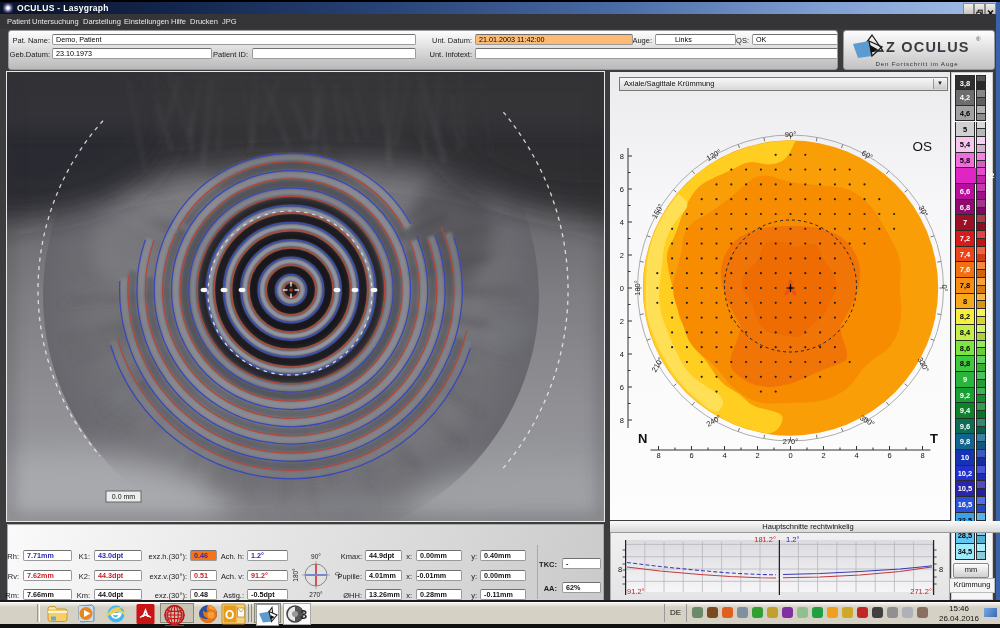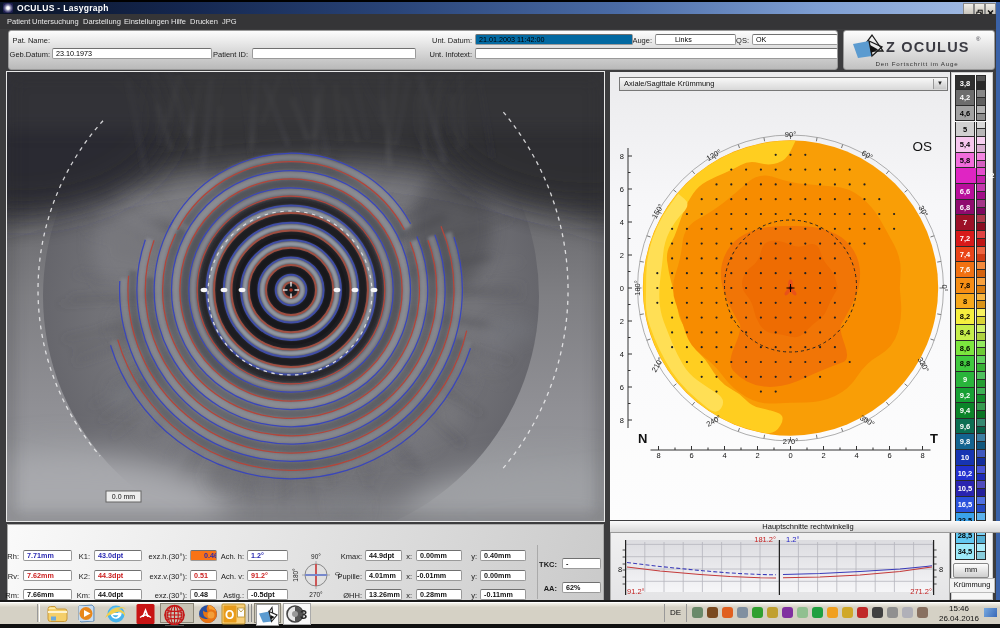--- a/index.html
+++ b/index.html
@@ -34,23 +34,24 @@
     <div class="abs" style="left:222px;top:17px;font-size:7.5px;color:#e8e8e8;">JPG</div>
     <div class="abs" style="left:8px;top:30px;width:830px;height:40px;background:linear-gradient(#fdfdfd,#b9b9b9);border-radius:3px;border:1px solid #999;box-sizing:border-box;"></div>
     <div class="abs" style="left:843px;top:30px;width:152px;height:40px;background:linear-gradient(#fdfdfd,#c2c2c2);border-radius:3px;border:1px solid #999;box-sizing:border-box;"></div>
     <div style="position:absolute;left:-70px;top:36px;width:120px;text-align:right;font-size:7.5px;color:#1a1a1a;font-weight:normal;white-space:nowrap;">Pat. Name:</div>
     <div style="position:absolute;left:-70px;top:50px;width:120px;text-align:right;font-size:7.5px;color:#1a1a1a;font-weight:normal;white-space:nowrap;">Geb.Datum:</div>
     <div style="position:absolute;left:128px;top:50px;width:120px;text-align:right;font-size:7.5px;color:#1a1a1a;font-weight:normal;white-space:nowrap;">Patient ID:</div>
     <div style="position:absolute;left:352px;top:36px;width:120px;text-align:right;font-size:7.5px;color:#1a1a1a;font-weight:normal;white-space:nowrap;">Unt. Datum:</div>
     <div style="position:absolute;left:532px;top:36px;width:120px;text-align:right;font-size:7.5px;color:#1a1a1a;font-weight:normal;white-space:nowrap;">Auge:</div>
     <div style="position:absolute;left:629px;top:36px;width:120px;text-align:right;font-size:7.5px;color:#1a1a1a;font-weight:normal;white-space:nowrap;">QS:</div>
     <div style="position:absolute;left:352px;top:50px;width:120px;text-align:right;font-size:7.5px;color:#1a1a1a;font-weight:normal;white-space:nowrap;">Unt. Infotext:</div>
+    <div style="position:absolute;left:52px;top:34px;width:364px;height:11px;background:#fff;border:1px solid #9a9a9a;border-top-color:#707070;border-radius:2px;box-sizing:border-box;font-size:7.2px;font-weight:normal;color:#000;line-height:9px;padding-left:3px;white-space:nowrap;overflow:hidden;">Demo, Patient</div>
     <div style="position:absolute;left:52px;top:48px;width:160px;height:11px;background:#fff;border:1px solid #9a9a9a;border-top-color:#707070;border-radius:2px;box-sizing:border-box;font-size:7.2px;font-weight:normal;color:#000;line-height:9px;padding-left:3px;white-space:nowrap;overflow:hidden;">23.10.1973</div>
     <div style="position:absolute;left:252px;top:48px;width:164px;height:11px;background:#fff;border:1px solid #9a9a9a;border-top-color:#707070;border-radius:2px;box-sizing:border-box;font-size:7.2px;font-weight:normal;color:#000;line-height:9px;padding-left:3px;white-space:nowrap;overflow:hidden;"></div>
-    <div style="position:absolute;left:475px;top:34px;width:158px;height:11px;background:#0369a1;border:1px solid #9a9a9a;border-top-color:#707070;border-radius:2px;box-sizing:border-box;font-size:7.2px;font-weight:normal;color:#000;line-height:9px;padding-left:3px;white-space:nowrap;overflow:hidden;">21.01.2003 11:42:00</div>
+    <div style="position:absolute;left:475px;top:34px;width:158px;height:11px;background:#fdba74;border:1px solid #9a9a9a;border-top-color:#707070;border-radius:2px;box-sizing:border-box;font-size:7.2px;font-weight:normal;color:#000;line-height:9px;padding-left:3px;white-space:nowrap;overflow:hidden;">21.01.2003 11:42:00</div>
     <div style="position:absolute;left:655px;top:34px;width:81px;height:11px;background:#ffffff;border:1px solid #9a9a9a;border-top-color:#707070;border-radius:2px;box-sizing:border-box;font-size:7.2px;font-weight:normal;color:#000;line-height:9px;padding-left:19px;white-space:nowrap;overflow:hidden;">Links</div>
     <div style="position:absolute;left:752px;top:34px;width:86px;height:11px;background:#fff;border:1px solid #9a9a9a;border-top-color:#707070;border-radius:2px;box-sizing:border-box;font-size:7.2px;font-weight:normal;color:#000;line-height:9px;padding-left:3px;white-space:nowrap;overflow:hidden;">OK</div>
     <div style="position:absolute;left:475px;top:48px;width:363px;height:11px;background:#fff;border:1px solid #9a9a9a;border-top-color:#707070;border-radius:2px;box-sizing:border-box;font-size:7.2px;font-weight:normal;color:#000;line-height:9px;padding-left:3px;white-space:nowrap;overflow:hidden;"></div>
     <svg class="abs" style="left:845px;top:32px;" width="148" height="36" viewBox="0 0 148 36">
 <g>
 <path d="M27,3 L38,19 L15,19 Z" fill="none" stroke="#1a1a1a" stroke-width="1.3"></path>
 <path d="M8,12 L24,9 L27,24 L13,26 Z" fill="#5b9bd0"></path>
 <path d="M24,9 L37,15 L27,24 Z" fill="#fff" fill-opacity="0.12" stroke="#1a1a1a" stroke-width="1.3"></path>
 <path d="M25,13 L33,17.5 L26,21 Z" fill="#111"></path>
 <text x="41" y="19.5" font-size="14.5" font-weight="bold" fill="#3a3a42" letter-spacing="1.2" font-family="Liberation Sans,sans-serif">Z OCULUS</text>
@@ -818,21 +819,21 @@
     <div style="position:absolute;left:976px;top:544.0px;width:10px;height:7.83px;background:#adedfa;border:1px solid #2a2a2a;border-top-width:0;box-sizing:border-box;"></div>
     <div style="position:absolute;left:976px;top:551.83px;width:10px;height:7.83px;background:#89cddc;border:1px solid #2a2a2a;border-top-width:0;box-sizing:border-box;"></div>
     <div style="position:absolute;left:953px;top:563px;width:34px;height:13px;background:linear-gradient(#fdfdfd,#cfcfcf);border:1px solid #888;border-radius:2px;font-size:7.5px;text-align:center;line-height:12px;color:#111;">mm</div>
     <div style="position:absolute;left:949px;top:578px;width:44px;height:13px;background:#f4f4f4;border:1px solid #bbb;font-size:7.5px;text-align:center;line-height:12px;color:#111;">Krümmung</div>
     <div class="abs" style="left:7px;top:524px;width:597px;height:77px;background:linear-gradient(110deg,#fafafa,#cacaca);border:1px solid #aaa;box-sizing:border-box;"></div>
     <div style="position:absolute;left:-101px;top:552px;width:120px;text-align:right;font-size:7.5px;color:#1a1a1a;font-weight:normal;white-space:nowrap;">Rh:</div>
     <div style="position:absolute;left:23px;top:550px;width:49px;height:11px;background:#fff;border:1px solid #9a9a9a;border-top-color:#707070;border-radius:2px;box-sizing:border-box;font-size:7.2px;font-weight:bold;color:#2a2ab2;line-height:9px;padding-left:3px;white-space:nowrap;overflow:hidden;">7.71mm</div>
     <div style="position:absolute;left:-30px;top:552px;width:120px;text-align:right;font-size:7.5px;color:#1a1a1a;font-weight:normal;white-space:nowrap;">K1:</div>
     <div style="position:absolute;left:94px;top:550px;width:48px;height:11px;background:#fff;border:1px solid #9a9a9a;border-top-color:#707070;border-radius:2px;box-sizing:border-box;font-size:7.2px;font-weight:bold;color:#2a2ab2;line-height:9px;padding-left:3px;white-space:nowrap;overflow:hidden;">43.0dpt</div>
     <div style="position:absolute;left:67px;top:552px;width:120px;text-align:right;font-size:7.5px;color:#1a1a1a;font-weight:normal;white-space:nowrap;">exz.h.(30°):</div>
-    <div style="position:absolute;left:190px;top:550px;width:27px;height:11px;background:#f97316;border:1px solid #9a9a9a;border-top-color:#707070;border-radius:2px;box-sizing:border-box;font-size:7.2px;font-weight:bold;color:#2a2ab2;line-height:9px;padding-left:13px;white-space:nowrap;overflow:hidden;">0.46</div>
+    <div style="position:absolute;left:190px;top:550px;width:27px;height:11px;background:#f97316;border:1px solid #9a9a9a;border-top-color:#707070;border-radius:2px;box-sizing:border-box;font-size:7.2px;font-weight:bold;color:#2a2ab2;line-height:9px;padding-left:3px;white-space:nowrap;overflow:hidden;">0.46</div>
     <div style="position:absolute;left:124px;top:552px;width:120px;text-align:right;font-size:7.5px;color:#1a1a1a;font-weight:normal;white-space:nowrap;">Ach. h:</div>
     <div style="position:absolute;left:247px;top:550px;width:41px;height:11px;background:#fff;border:1px solid #9a9a9a;border-top-color:#707070;border-radius:2px;box-sizing:border-box;font-size:7.2px;font-weight:bold;color:#2a2ab2;line-height:9px;padding-left:3px;white-space:nowrap;overflow:hidden;">1.2°</div>
     <div style="position:absolute;left:242px;top:552px;width:120px;text-align:right;font-size:7.5px;color:#1a1a1a;font-weight:normal;white-space:nowrap;">Kmax:</div>
     <div style="position:absolute;left:365px;top:550px;width:37px;height:11px;background:#fff;border:1px solid #9a9a9a;border-top-color:#707070;border-radius:2px;box-sizing:border-box;font-size:7.2px;font-weight:bold;color:#111;line-height:9px;padding-left:3px;white-space:nowrap;overflow:hidden;">44.9dpt</div>
     <div style="position:absolute;left:292px;top:552px;width:120px;text-align:right;font-size:7.5px;color:#1a1a1a;font-weight:normal;white-space:nowrap;">x:</div>
     <div style="position:absolute;left:416px;top:550px;width:46px;height:11px;background:#fff;border:1px solid #9a9a9a;border-top-color:#707070;border-radius:2px;box-sizing:border-box;font-size:7.2px;font-weight:bold;color:#111;line-height:9px;padding-left:3px;white-space:nowrap;overflow:hidden;">0.00mm</div>
     <div style="position:absolute;left:357px;top:552px;width:120px;text-align:right;font-size:7.5px;color:#1a1a1a;font-weight:normal;white-space:nowrap;">y:</div>
     <div style="position:absolute;left:480px;top:550px;width:46px;height:11px;background:#fff;border:1px solid #9a9a9a;border-top-color:#707070;border-radius:2px;box-sizing:border-box;font-size:7.2px;font-weight:bold;color:#111;line-height:9px;padding-left:3px;white-space:nowrap;overflow:hidden;">0.40mm</div>
     <div style="position:absolute;left:-101px;top:571.5px;width:120px;text-align:right;font-size:7.5px;color:#1a1a1a;font-weight:normal;white-space:nowrap;">Rv:</div>
     <div style="position:absolute;left:23px;top:569.5px;width:49px;height:11px;background:#fff;border:1px solid #9a9a9a;border-top-color:#707070;border-radius:2px;box-sizing:border-box;font-size:7.2px;font-weight:bold;color:#cc2020;line-height:9px;padding-left:3px;white-space:nowrap;overflow:hidden;">7.62mm</div>

